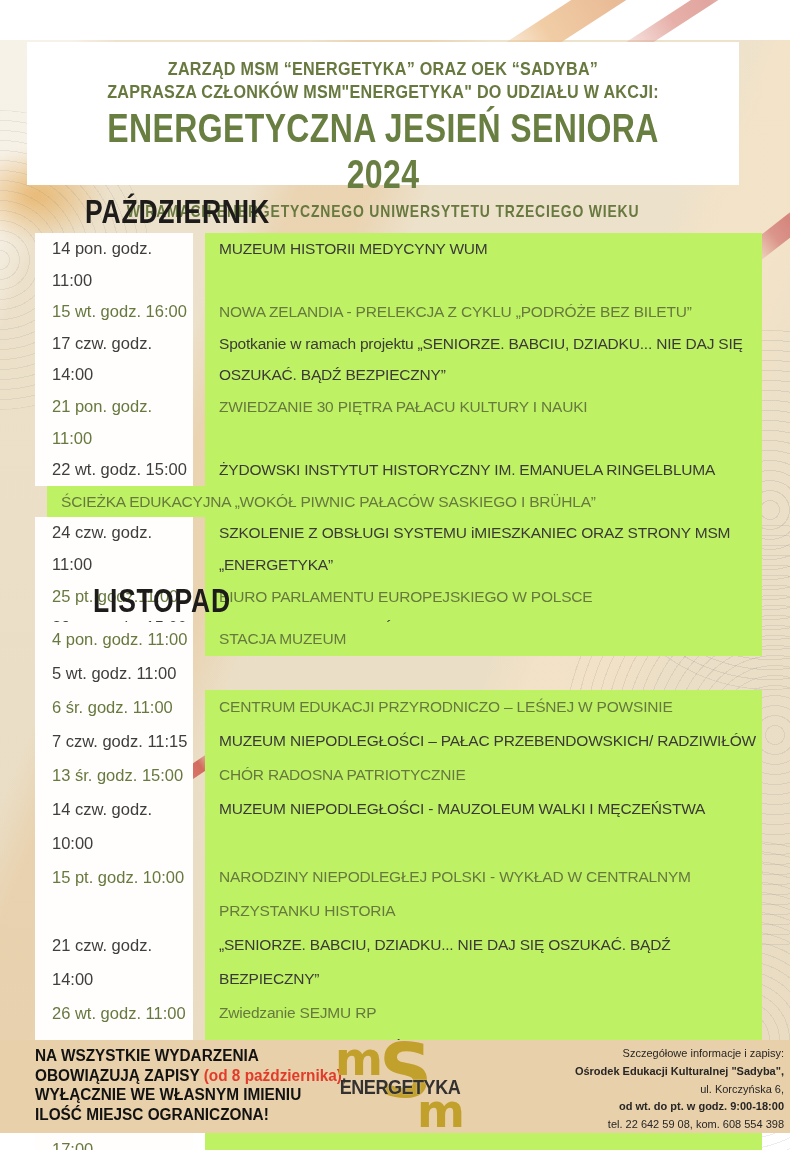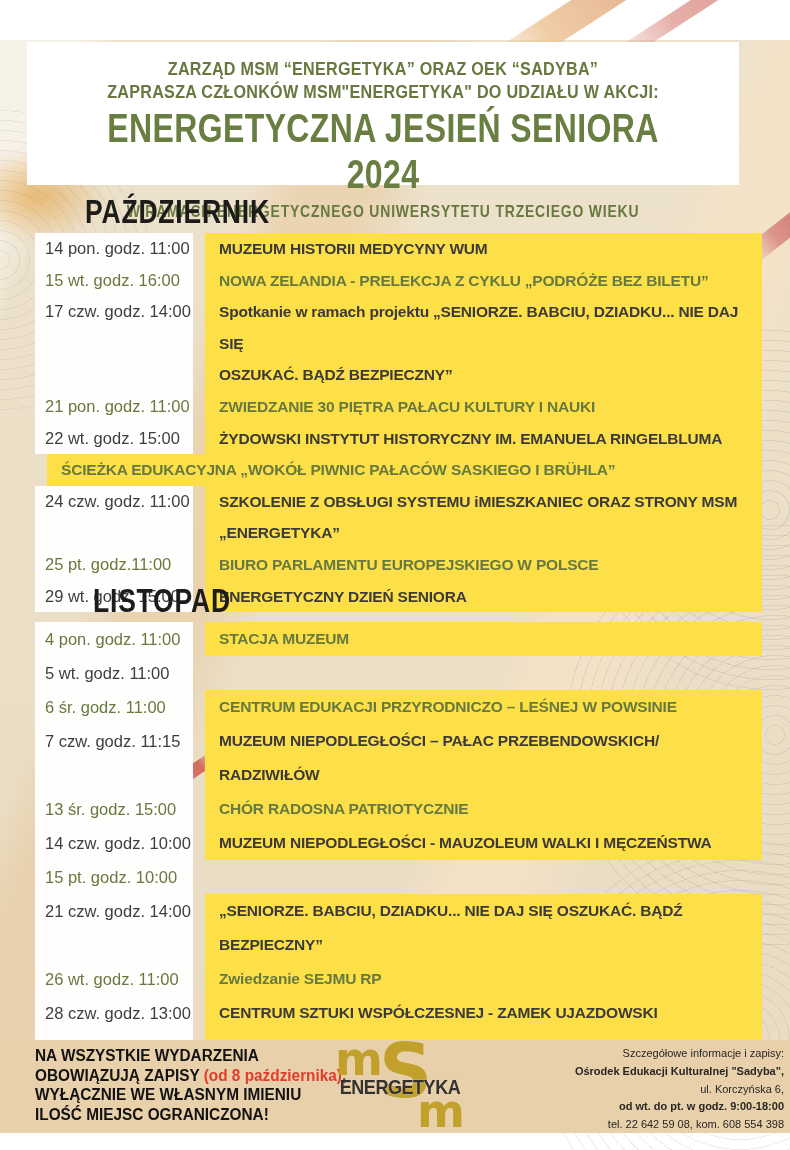--- a/index.html
+++ b/index.html
@@ -45,25 +45,25 @@
   .month{position:absolute;left:35px;right:28px;z-index:1;}
   .sec-oct{top:190px;}
   .sec-nov{top:579px;}
   .month h2{margin:0 0 0 50px;font-size:34px;line-height:42px;font-weight:bold;color:#1d1c1a;
       transform:scaleX(.78);transform-origin:left center;letter-spacing:1px;}
   .sec-nov h2{margin-left:58px;}
   .rows{margin-top:1px;}
   .row{display:flex;align-items:stretch;}
   .sec-oct .row{line-height:31.6px;min-height:31.6px;}
   .sec-nov .row{line-height:34px;min-height:34px;}
-  .date{width:158px;flex:0 0 158px;background:#fffefd;box-sizing:border-box;padding-left:10px;
+  .date{width:158px;flex:0 0 158px;background:#fffefd;box-sizing:border-box;padding-left:17px;
       font-size:16.5px;color:#3f3e3c;}
   .gapcell{width:12px;flex:0 0 12px;}
-  .title{flex:1;background:#fde047;box-sizing:border-box;padding-left:14px;padding-right:4px;
-      font-weight:bold;font-size:15.5px;color:#3b3a38;white-space:pre-line;letter-spacing:-.2px;}
+  .title{flex:1;background:#bef264;box-sizing:border-box;padding-left:14px;padding-right:4px;
+      font-weight:normal;font-size:15.5px;color:#3b3a38;white-space:pre-line;letter-spacing:-.2px;}
   .row.accent .date,.row.accent .title{color:var(--green);}
 
   
   .footer-band{position:absolute;left:0;top:1040px;width:790px;height:93px;background:var(--tan);z-index:1;}
   .note{position:absolute;left:35px;top:1046px;z-index:2;font-weight:bold;font-size:16px;
       line-height:19.5px;color:#121212;transform:scaleX(.96);transform-origin:left top;}
   .note .red{color:var(--red);}
   .contact{position:absolute;right:6px;top:1045px;z-index:2;text-align:right;font-size:11px;
       line-height:17.8px;color:#272625;}
   .contact .b{font-weight:bold;}
@@ -196,20 +196,22 @@
 
   <div class="row">
     <div class="date">14 czw. godz. 10:00</div>
     <div class="gapcell"></div>
     <div class="title">MUZEUM NIEPODLEGŁOŚCI - MAUZOLEUM WALKI I MĘCZEŃSTWA</div>
   </div>
 
   <div class="row accent">
     <div class="date">15 pt. godz. 10:00</div>
     <div class="gapcell"></div>
+    <div class="title">NARODZINY NIEPODLEGŁEJ POLSKI - WYKŁAD W CENTRALNYM
+PRZYSTANKU HISTORIA</div>
   </div>
 
   <div class="row">
     <div class="date">21 czw. godz. 14:00</div>
     <div class="gapcell"></div>
     <div class="title">„SENIORZE. BABCIU, DZIADKU... NIE DAJ SIĘ OSZUKAĆ. BĄDŹ BEZPIECZNY”</div>
   </div>
 
   <div class="row accent">
     <div class="date">26 wt. godz. 11:00</div>

